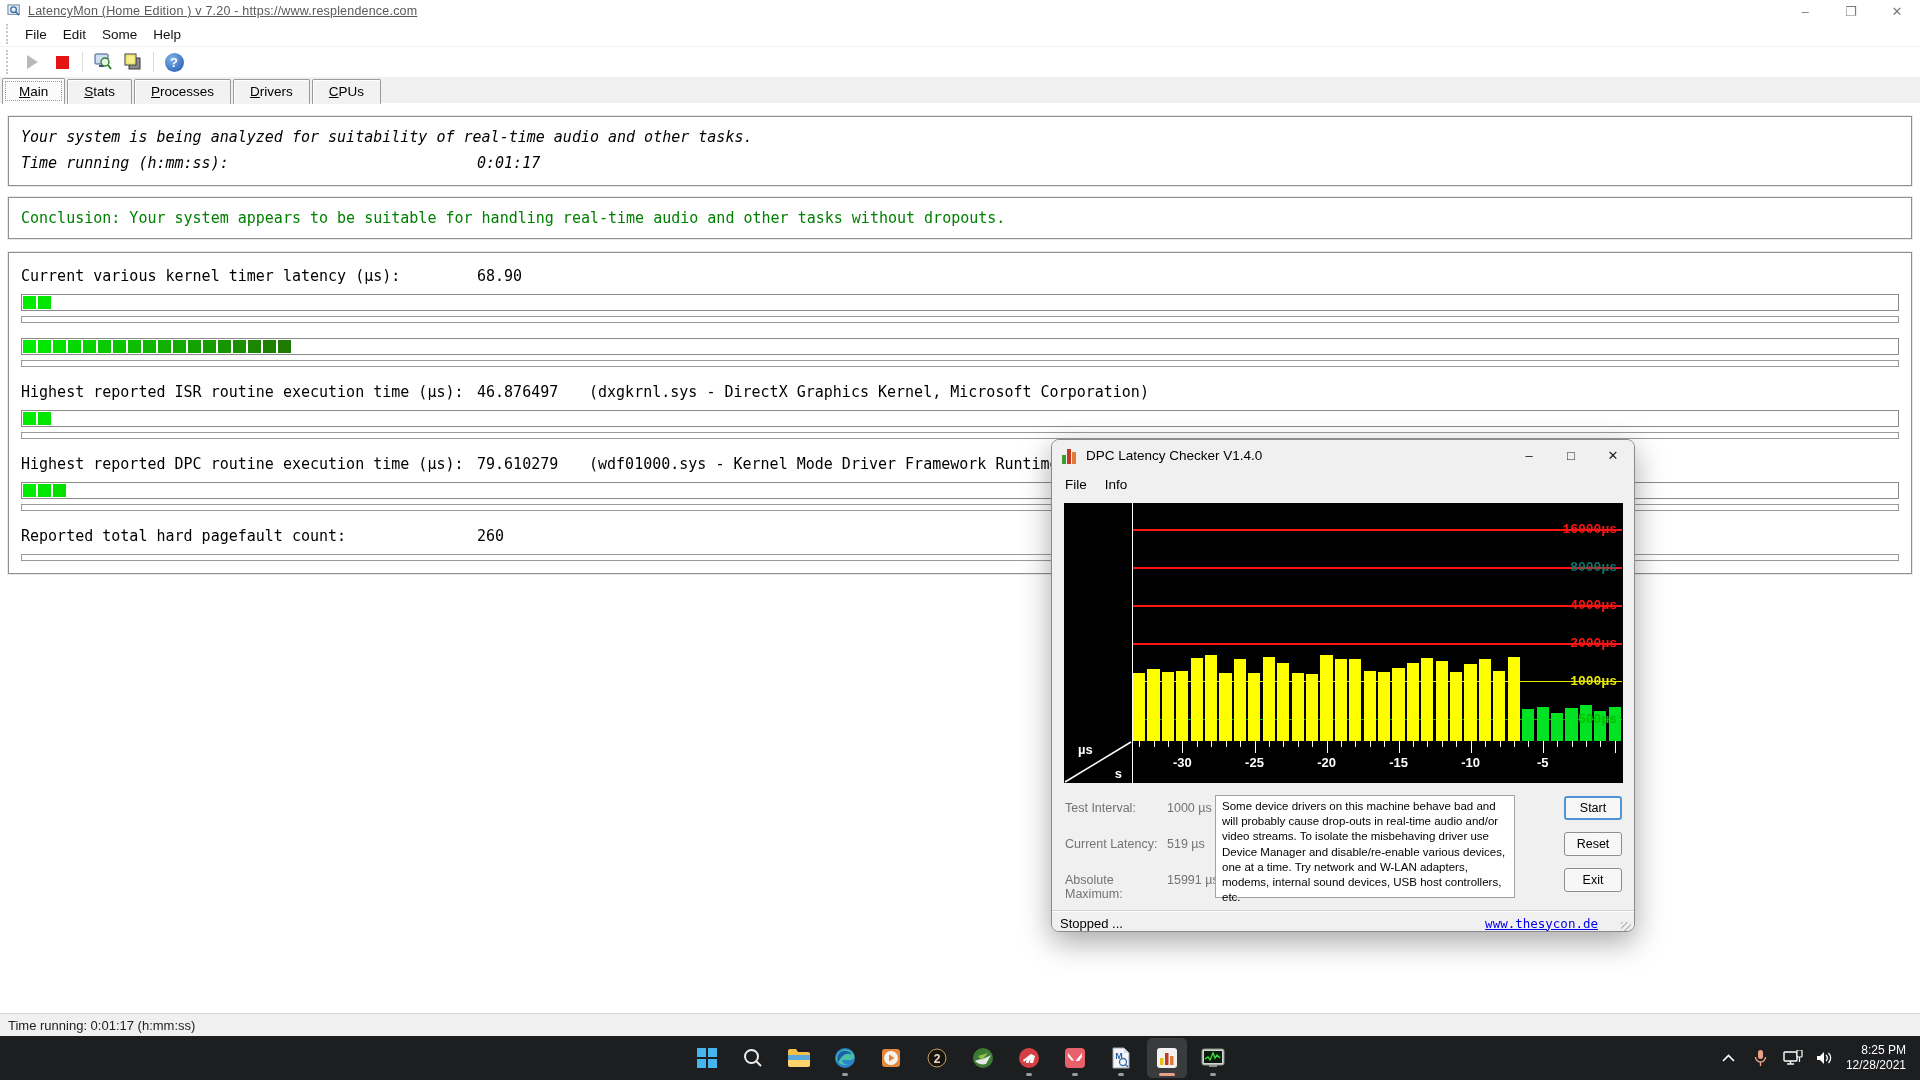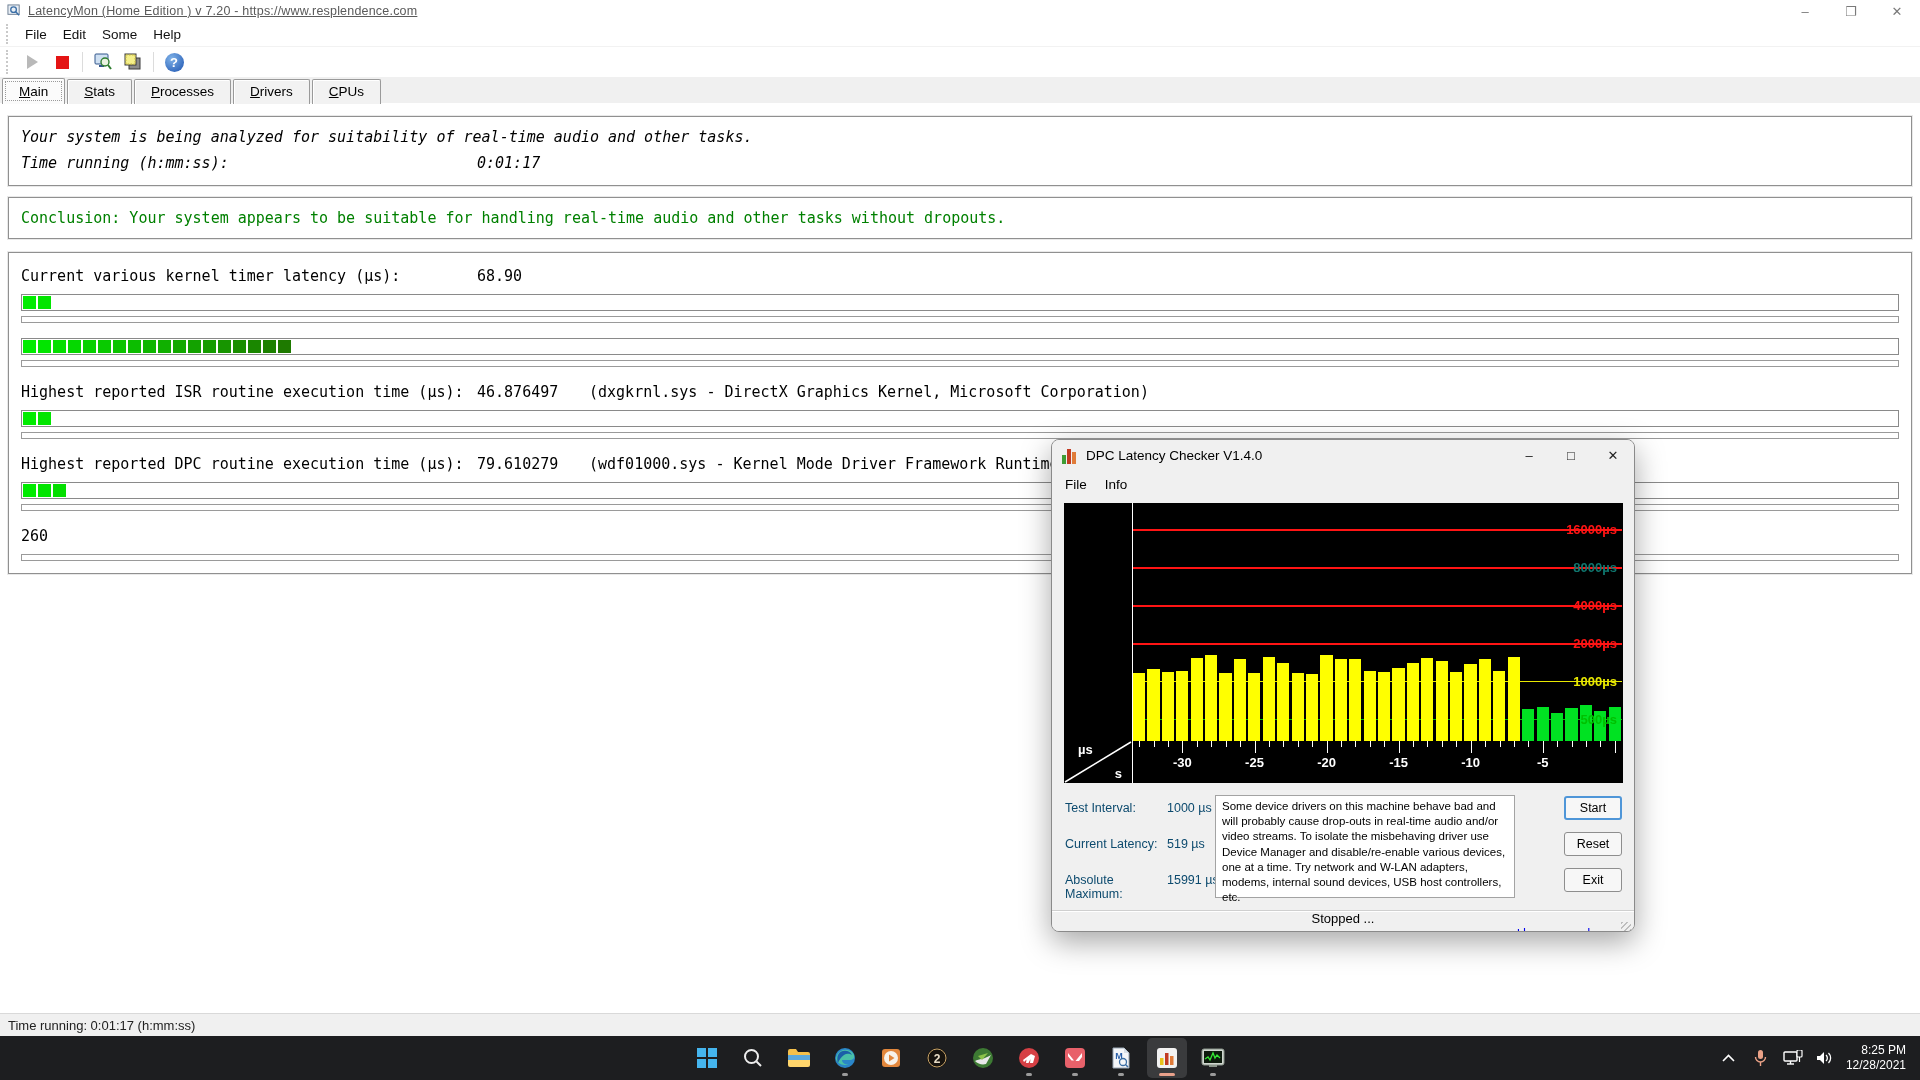--- a/index.html
+++ b/index.html
@@ -70,41 +70,41 @@
   .dpc-caption-btn { width:42px; height:31px; display:flex; align-items:center; justify-content:center;
                      color:#222; font-size:13px; }
   .dpc-menubar { height:26px; display:flex; align-items:center; padding-left:4px; background:#f0f0f0; }
   .dpc-menu-item { font-size:13.5px; color:#000; padding:2px 9px; }
 
   .dpc-chart { position:relative; margin:6px 12px 0 12px; width:559px; height:280px; background:#000; }
   .dpc-plot { position:absolute; left:68px; top:0; width:490px; height:238px; }
   .dpc-axis-v { position:absolute; left:68px; top:0; width:1px; height:280px; background:#fff; }
   .grid-line { position:absolute; left:0; width:100%; }
   .ylab { position:absolute; right:6px; transform:translateY(-50%); font-weight:bold; font-size:13px;
-          font-family:Liberation Sans, sans-serif; }
+          font-family:Liberation Mono, monospace; }
   .dpc-bar { position:absolute; bottom:0; }
   .xtick { position:absolute; top:238px; width:1px; background:#fff; }
   .xtick-label { position:absolute; top:252px; transform:translateX(-50%); color:#fff; font-weight:bold;
                  font-size:13px; }
   .corner { position:absolute; left:0; top:238px; width:68px; height:42px; }
   .corner svg { position:absolute; left:0; top:0; }
   .corner .us { position:absolute; left:14px; top:1px; color:#fff; font-weight:bold; font-size:13px; }
   .corner .s  { position:absolute; right:10px; bottom:2px; color:#fff; font-weight:bold; font-size:13px; }
 
   .dpc-bottom { position:relative; height:152px; }
-  .dpc-stat-row { position:absolute; left:13px; display:flex; font-size:12.5px; color:#0c4a6e; }
+  .dpc-stat-row { position:absolute; left:13px; display:flex; font-size:12.5px; color:#737373; }
   .dpc-stat-label { width:102px; }
   .dpc-warning { position:absolute; left:163px; top:12px; width:300px; height:103px; background:#fff;
                  border:1px solid #a3a3a3; padding:3px 6px; font-size:11.5px; line-height:1.32; color:#000; }
   .dpc-btn { position:absolute; left:512px; width:58px; height:24px; background:#f7f7f7; border:1px solid #8e8e8e;
              border-radius:3px; font-size:12.5px; display:flex; align-items:center; justify-content:center; }
   .dpc-btn.focused { border:2px solid #4f96d8; }
   .dpc-statusbar { position:absolute; left:0; bottom:0; width:100%; height:25px; background:#f0f0f0;
                    border-top:1px solid #cfcfcf; display:flex; align-items:center; padding:0 8px;
-                   box-shadow:inset 0 1px 0 #fff;flex-direction:column; }
+                   box-shadow:inset 0 1px 0 #fff; }
   .dpc-status-text { font-size:13px; color:#000; }
   .dpc-link { margin-left:auto; margin-right:28px; font-size:12.5px; color:#0000ee; text-decoration:underline;
               font-family:"DejaVu Sans Mono", monospace; }
   .grip { position:absolute; right:3px; bottom:3px; width:10px; height:10px;
           background:repeating-linear-gradient(135deg,#bdbdbd 0 1.5px,transparent 1.5px 4px); }
 
   
   #taskbar { position:absolute; left:0; top:1036px; width:1920px; height:44px; background:#1d1e20;
              display:flex; align-items:center; }
   .tb-center { position:absolute; left:50%; top:0; transform:translateX(-50%); height:44px;
@@ -228,21 +228,21 @@
           <div class="metric-seg" style="background: rgb(2, 229, 0);"></div>
         </div>
         <div class="metric-subtrack"></div>
         <div class="metric-label-row"><div class="metric-label">Highest reported DPC routine execution time (µs):</div><div class="metric-value">79.610279</div><div>(wdf01000.sys - Kernel Mode Driver Framework Runtime, Microsoft Corporation)</div></div>
         <div class="metric-bar">
           <div class="metric-seg" style="background: rgb(0, 236, 0);"></div>
           <div class="metric-seg" style="background: rgb(2, 229, 0);"></div>
           <div class="metric-seg" style="background: rgb(4, 223, 0);"></div>
         </div>
         <div class="metric-subtrack"></div>
-        <div class="metric-label-row"><div class="metric-value">260</div></div>
+        <div class="metric-label-row"><div class="metric-label">Reported total hard pagefault count:</div><div class="metric-value">260</div></div>
         <div class="metric-subtrack last"></div>
       </div>
   </div>
 
   <div class="lm-statusbar">
     <span class="lm-status-text">Time running: 0:01:17  (h:mm:ss)</span>
   </div>
 </div>
 
 <div id="dpc-window">

